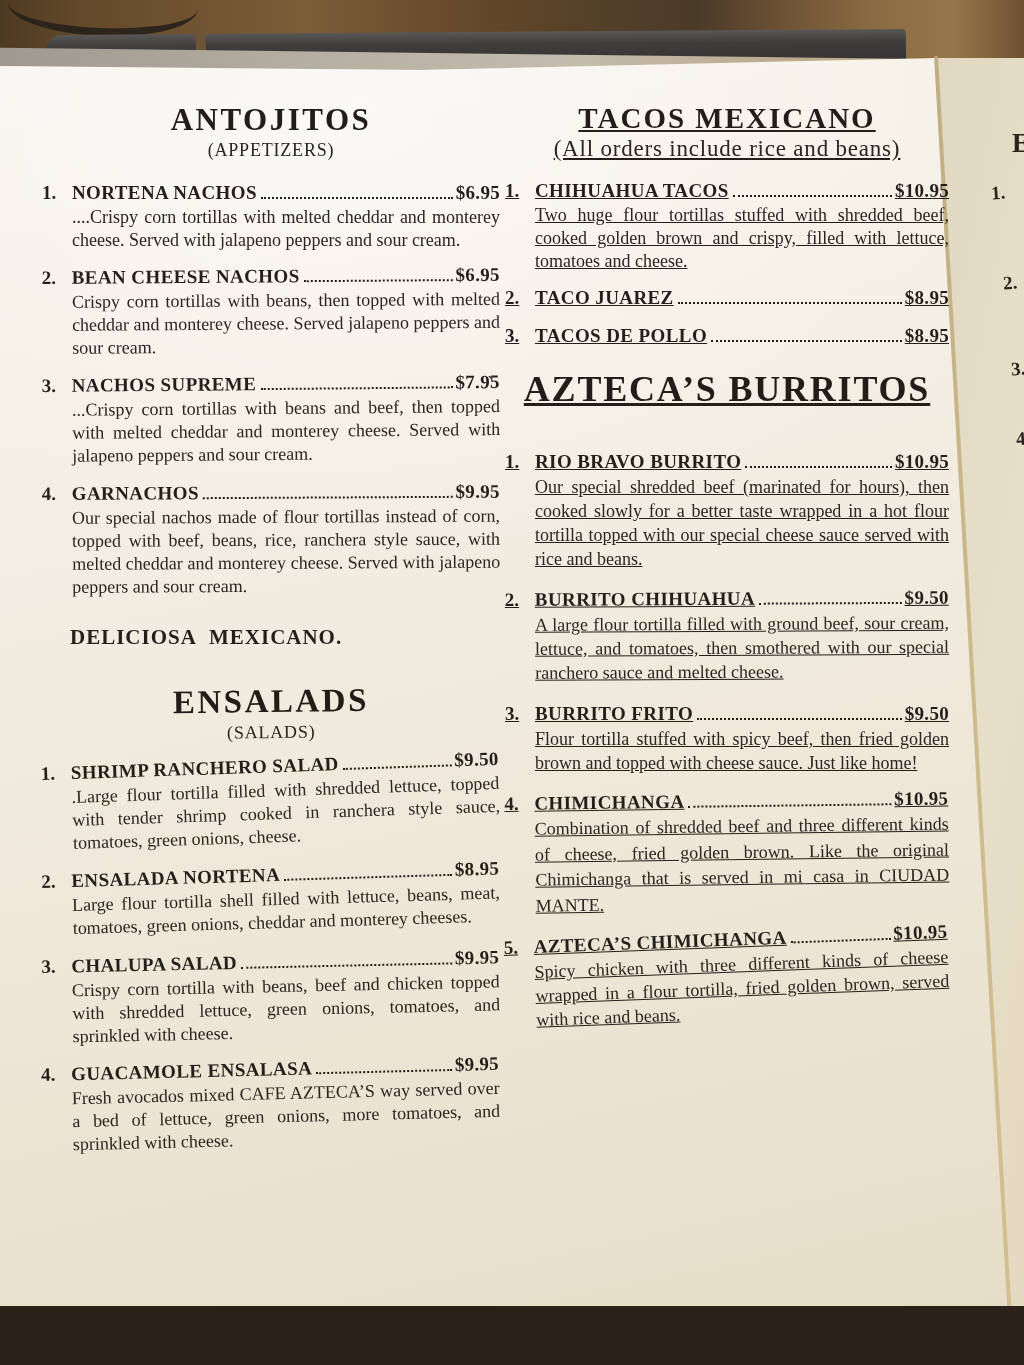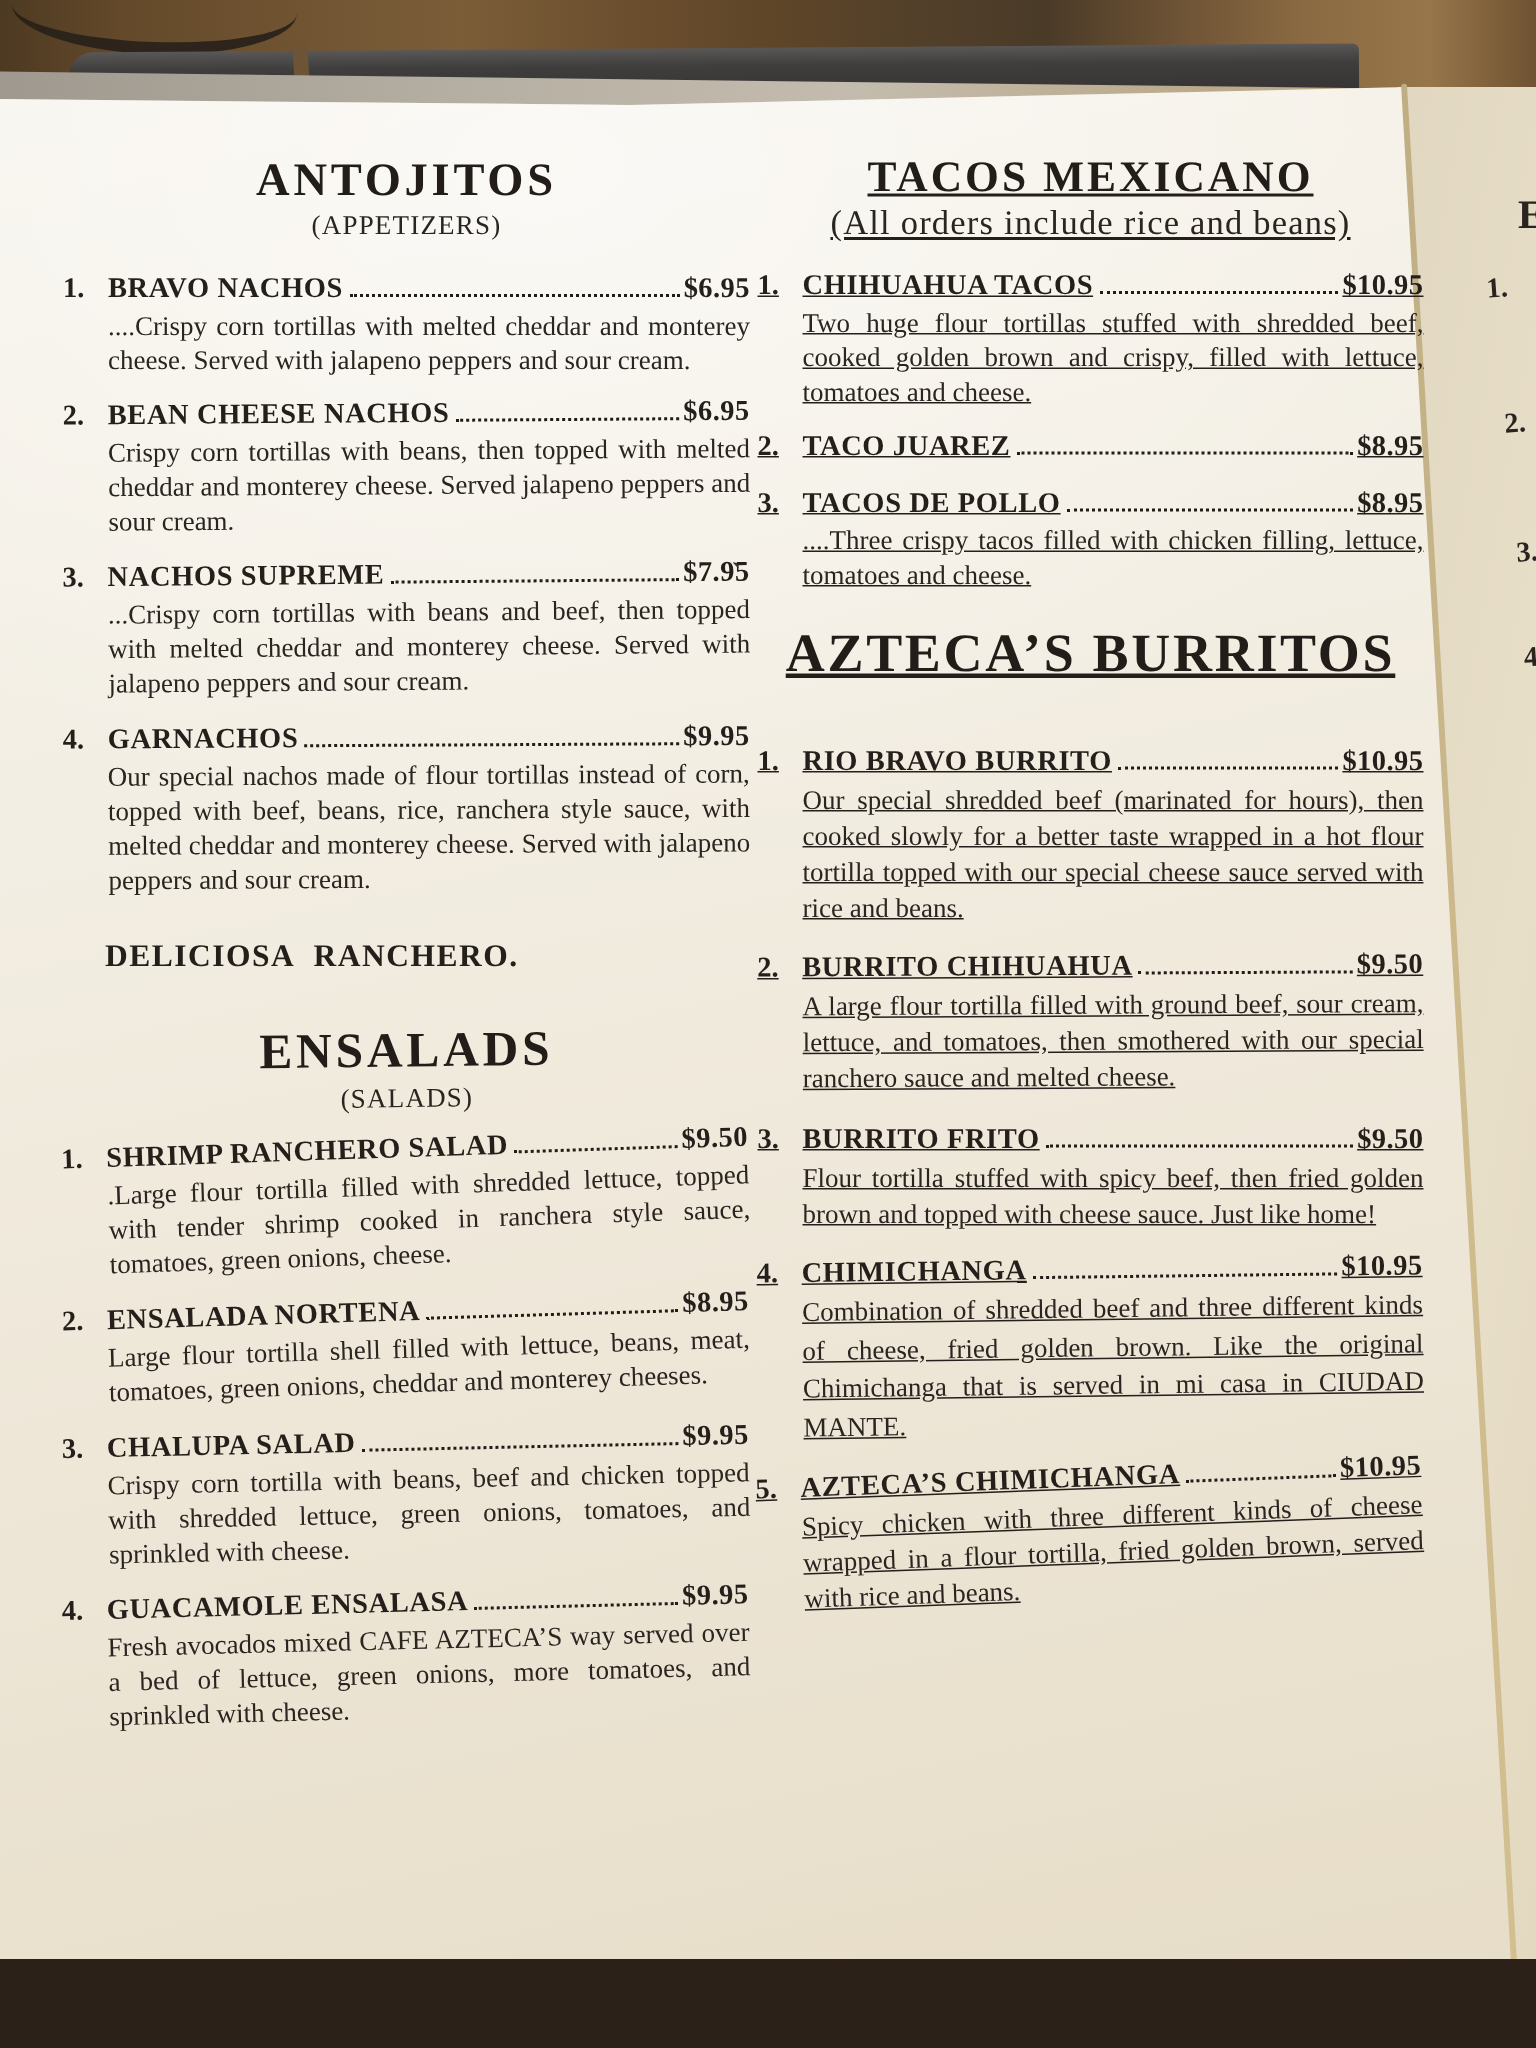--- a/index.html
+++ b/index.html
@@ -137,21 +137,21 @@
   <div class="col col-left">
     <div class="sec" id="sec-antojitos">
       <div class="sec-head">
         <div class="sec-title">ANTOJITOS</div>
         <div class="sec-sub">(APPETIZERS)</div>
       </div>
       <div class="items">
           <div class="item">
     <div class="item-head">
       <span class="item-num">1.</span>
-      <span class="item-name">BRAVO NACHOS</span>
+      <span class="item-name">NORTENA NACHOS</span>
       <span class="leader"></span>
       <span class="item-price">$6.95</span>
     </div>
     <div class="item-desc">....Crispy corn tortillas with melted cheddar and monterey cheese. Served with jalapeno peppers and sour cream.</div>
   </div>
           <div class="item">
     <div class="item-head">
       <span class="item-num">2.</span>
       <span class="item-name">BEAN CHEESE NACHOS</span>
       <span class="leader"></span>
@@ -171,21 +171,21 @@
           <div class="item">
     <div class="item-head">
       <span class="item-num">4.</span>
       <span class="item-name">GARNACHOS</span>
       <span class="leader"></span>
       <span class="item-price">$9.95</span>
     </div>
     <div class="item-desc">Our special nachos made of flour tortillas instead of corn, topped with beef, beans, rice, ranchera style sauce, with melted cheddar and monterey cheese. Served with jalapeno peppers and sour cream.</div>
   </div>
         </div>
-      <div class="footnote">DELICIOSA RANCHERO.</div>
+      <div class="footnote">DELICIOSA MEXICANO.</div>
     </div>
 
     <div class="sec" id="sec-ensalads">
       <div class="sec-head">
         <div class="sec-title">ENSALADS</div>
         <div class="sec-sub">(SALADS)</div>
       </div>
       <div class="items">
           <div class="item">
     <div class="item-head">
@@ -251,21 +251,20 @@
       <span class="item-price">$8.95</span>
     </div>
   </div>
           <div class="item">
     <div class="item-head">
       <span class="item-num">3.</span>
       <span class="item-name">TACOS DE POLLO</span>
       <span class="leader"></span>
       <span class="item-price">$8.95</span>
     </div>
-    <div class="item-desc">....Three crispy tacos filled with chicken filling, lettuce, tomatoes and cheese.</div>
   </div>
         </div>
     </div>
 
     <div class="sec" id="sec-burritos">
       <div class="sec-head">
         <div class="sec-title">AZTECA’S BURRITOS</div>
       </div>
       <div class="items">
           <div class="item">

